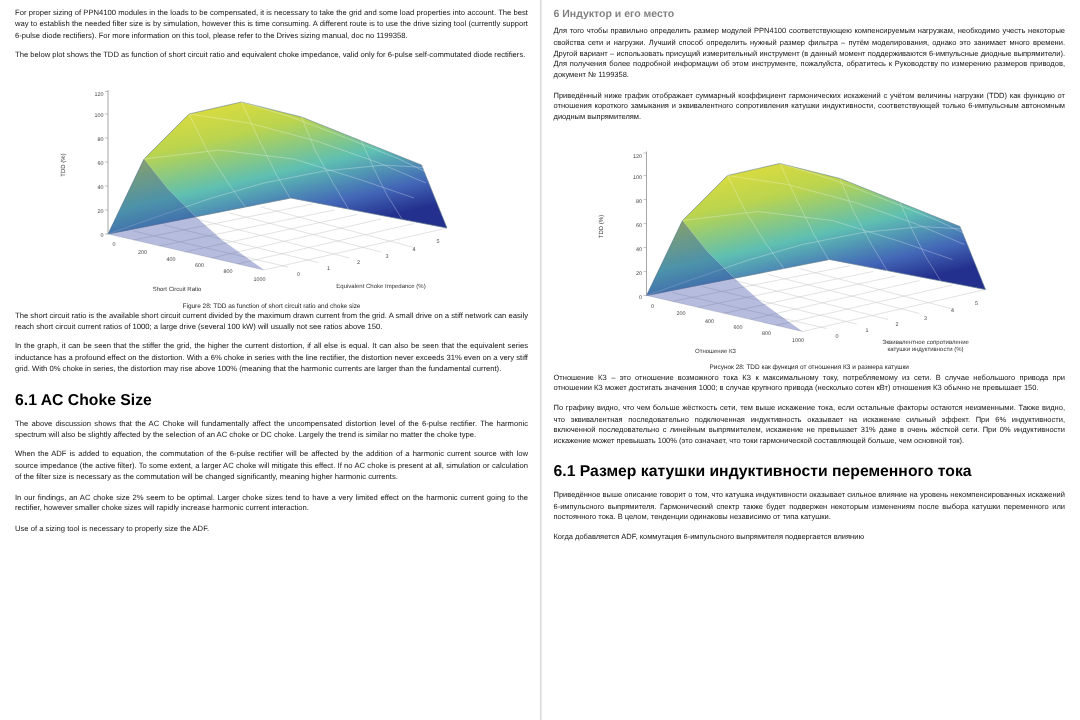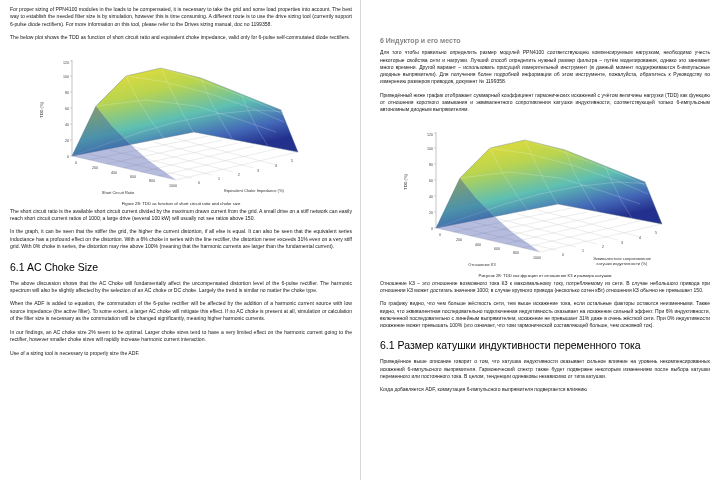--- a/index.html
+++ b/index.html
@@ -23,39 +23,39 @@
     box-sizing: border-box;
   }
   .col {
     width: 50%;
     box-sizing: border-box;
     padding: 6px 10px 6px 10px;
     position: relative;
     overflow: hidden;
   }
   .col-left { padding-right: 8px; }
-  .col-right { padding-left: 20px; margin-top: 31px; }
+  .col-right { padding-left: 9px; }
   .divider {
     position: absolute;
     left: 360px;
     top: 0;
     bottom: 0;
     width: 1px;
     background: #d8d8d8;
   }
   p.body {
     font-size: 5.1px;
     line-height: 7.4px;
     text-align: justify;
     margin: 0 0 6px 0;
     color: #161616;
   }
   h2.section {
     font-size: 10.5px;
-    font-weight: normal;
+    font-weight: bold;
     margin: 10px 0 7px 0;
     color: #000;
   }
   .fig-wrap {
     margin: 4px 0 2px 0;
     display: flex;
     flex-direction: column;
     align-items: center;
   }
   .fig-caption {

